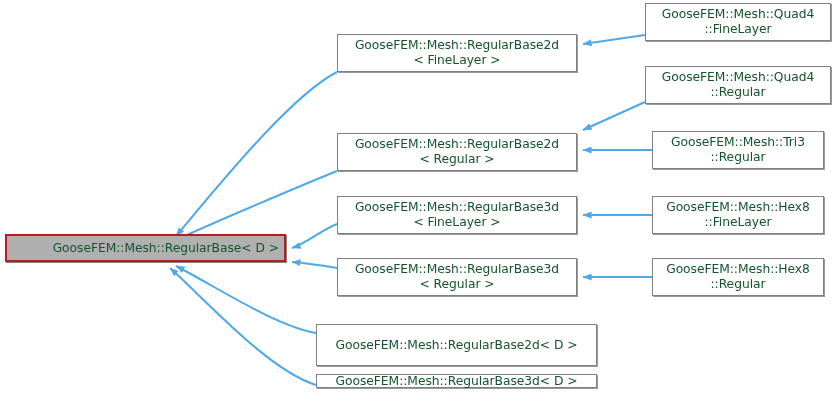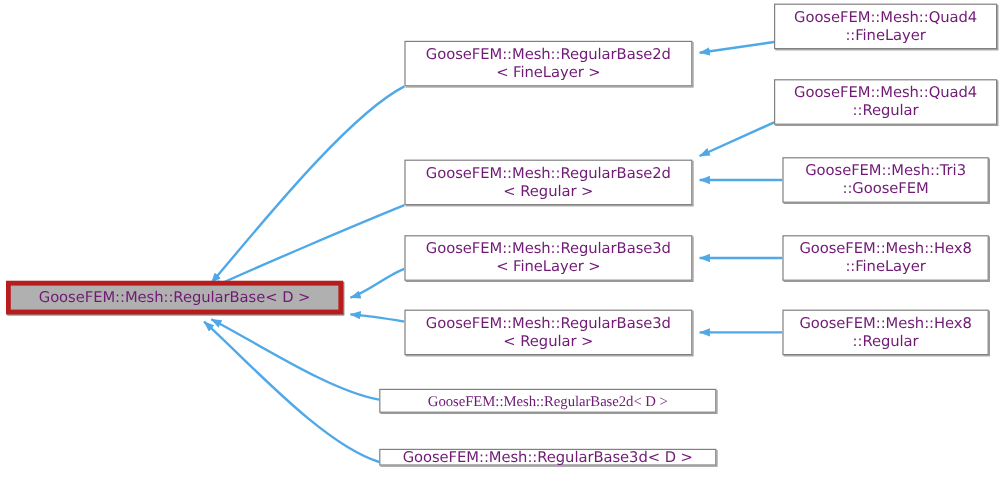--- a/index.html
+++ b/index.html
@@ -25,32 +25,33 @@
   }
   .node {
     position: absolute;
     box-sizing: border-box;
     display: flex;
     align-items: center;
     justify-content: center;
     text-align: center;
     font-size: 12.3px;
     line-height: 15px;
-    color: #701a75;
+    color: #14532d;
     background: #ffffff;
     border: 1px solid #808080;
     box-shadow: 1px 1px 0 0 #9a9a9a;
     white-space: pre-line;
     letter-spacing: -0.05px;
     z-index: 2;
   }
   .node.root {
     background: #b0b0b0;
-    border: 4px solid #b91c1c;
+    border: 2px solid #b91c1c;
     box-shadow: 1px 1px 0 0 #808080;
+    justify-content: flex-end;
   }
   .node-label {
     display: block;
     padding: 0 5px;
     white-space: pre-line;
   }
 </style>
 </head>
 <body>
 
@@ -80,27 +81,27 @@
   <div id="nodes-layer">
       <div class="node root" style="left: 5px; top: 234px; width: 281px; height: 28px;"><span class="node-label">GooseFEM::Mesh::RegularBase&lt; D &gt;</span></div>
       <div class="node" style="left: 337px; top: 34px; width: 240px; height: 38px;"><span class="node-label">GooseFEM::Mesh::RegularBase2d
 &lt; FineLayer &gt;</span></div>
       <div class="node" style="left: 337px; top: 133px; width: 240px; height: 38px;"><span class="node-label">GooseFEM::Mesh::RegularBase2d
 &lt; Regular &gt;</span></div>
       <div class="node" style="left: 337px; top: 196px; width: 240px; height: 38px;"><span class="node-label">GooseFEM::Mesh::RegularBase3d
 &lt; FineLayer &gt;</span></div>
       <div class="node" style="left: 337px; top: 258px; width: 240px; height: 38px;"><span class="node-label">GooseFEM::Mesh::RegularBase3d
 &lt; Regular &gt;</span></div>
-      <div class="node" style="left: 316px; top: 324px; width: 281px; height: 20px; font-family: Liberation Serif, serif;"><span class="node-label">GooseFEM::Mesh::RegularBase2d&lt; D &gt;</span></div>
+      <div class="node" style="left: 316px; top: 324px; width: 281px; height: 42px;"><span class="node-label">GooseFEM::Mesh::RegularBase2d&lt; D &gt;</span></div>
       <div class="node" style="left: 316px; top: 374px; width: 281px; height: 14px;"><span class="node-label">GooseFEM::Mesh::RegularBase3d&lt; D &gt;</span></div>
       <div class="node" style="left: 645px; top: 3px; width: 186px; height: 38px;"><span class="node-label">GooseFEM::Mesh::Quad4
 ::FineLayer</span></div>
       <div class="node" style="left: 645px; top: 66px; width: 186px; height: 38px;"><span class="node-label">GooseFEM::Mesh::Quad4
 ::Regular</span></div>
       <div class="node" style="left: 652px; top: 131px; width: 172px; height: 38px;"><span class="node-label">GooseFEM::Mesh::Tri3
-::GooseFEM</span></div>
+::Regular</span></div>
       <div class="node" style="left: 652px; top: 196px; width: 172px; height: 38px;"><span class="node-label">GooseFEM::Mesh::Hex8
 ::FineLayer</span></div>
       <div class="node" style="left: 652px; top: 258px; width: 172px; height: 38px;"><span class="node-label">GooseFEM::Mesh::Hex8
 ::Regular</span></div>
     </div>
 
 </div>
 
 </body></html>

